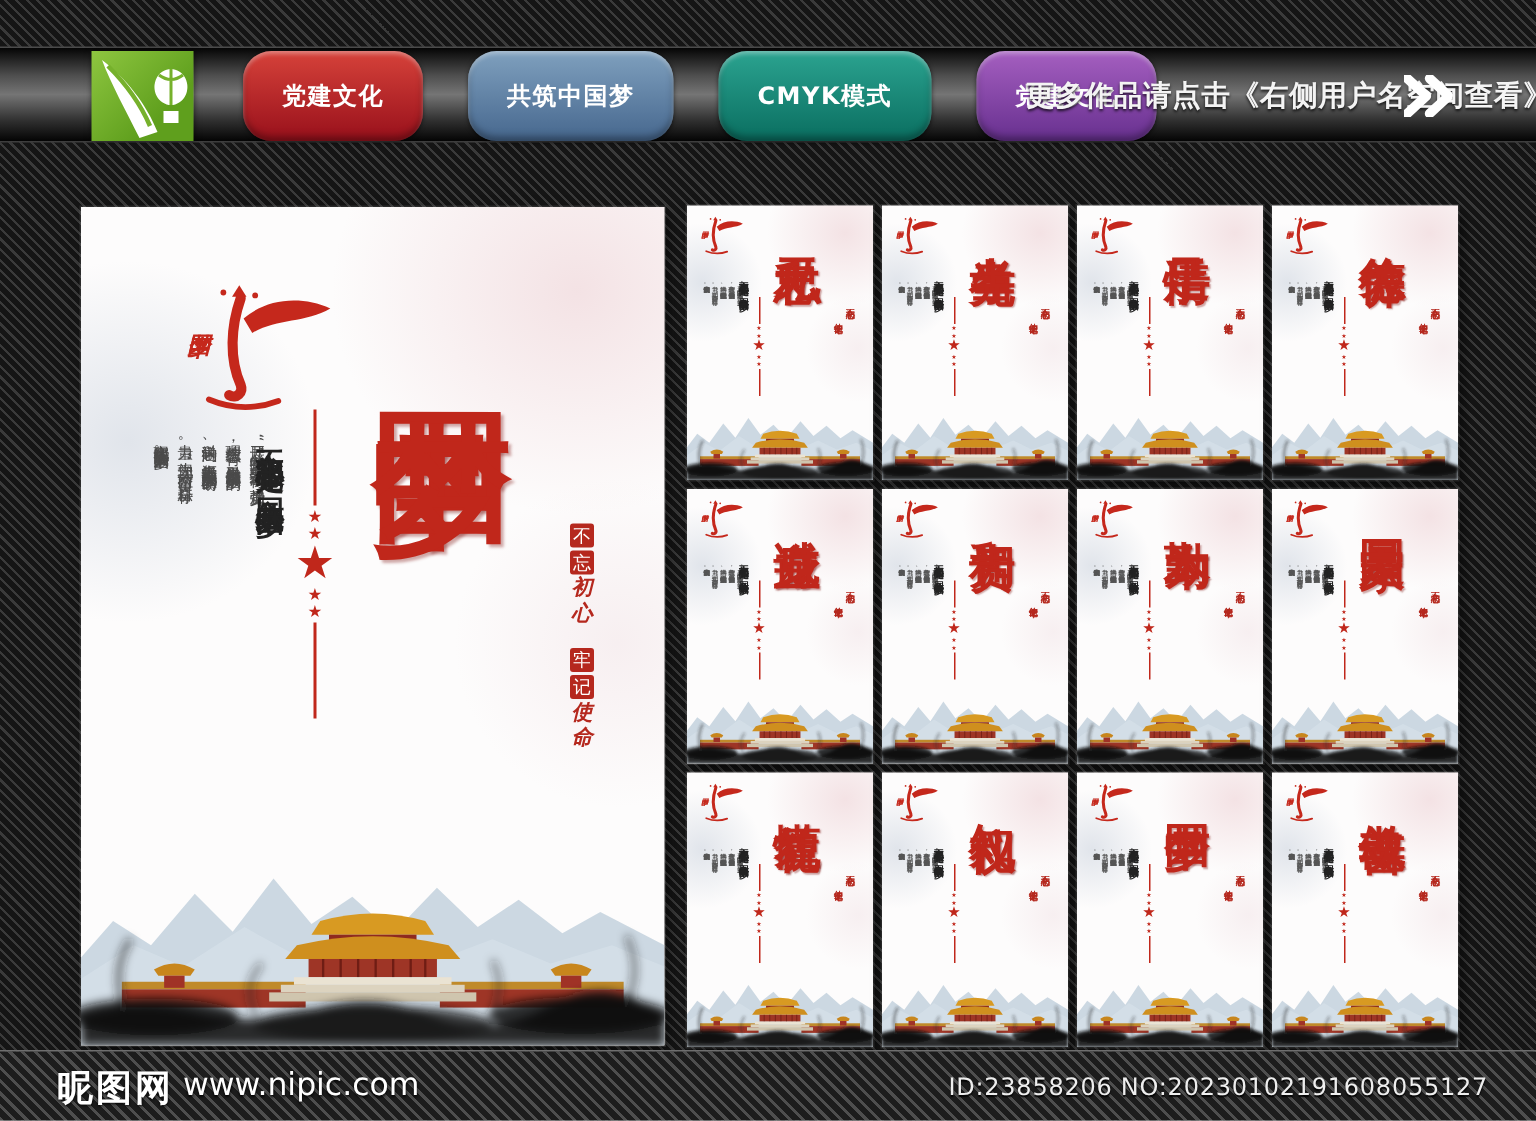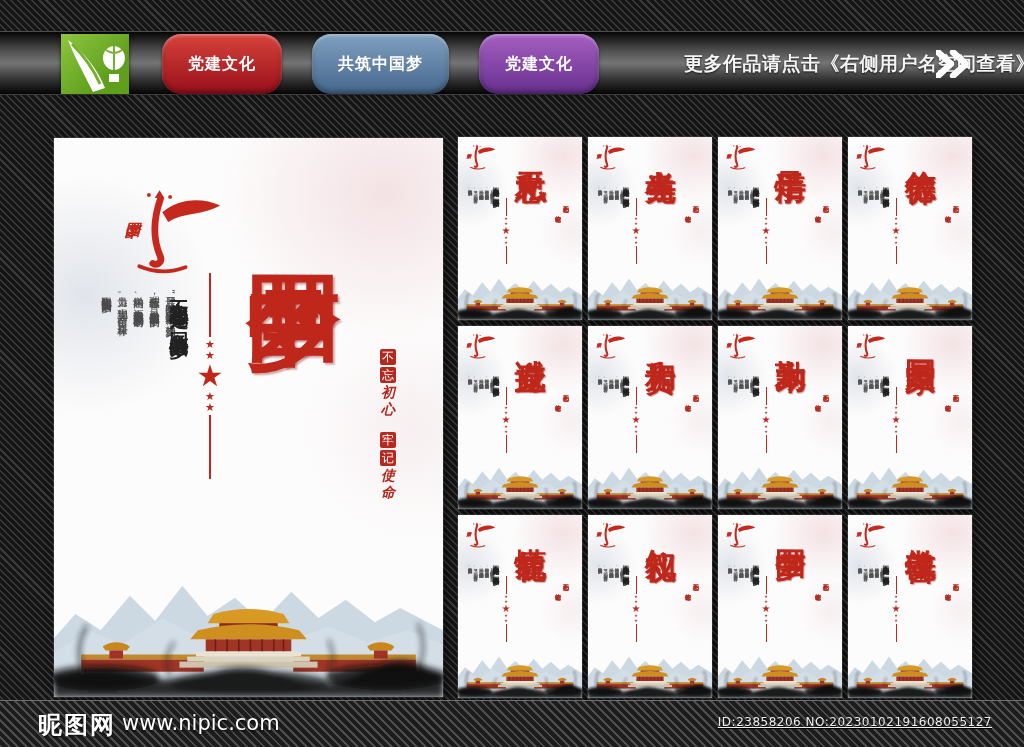--- a/index.html
+++ b/index.html
@@ -46,23 +46,22 @@
   }
   .site-name{
     position:absolute;left:38px;top:8px;font-size:24px;font-weight:bold;color:#fff;
     letter-spacing:2px;text-shadow:0 1px 2px #000;
   }
   .site-url{
     position:absolute;left:122px;top:10px;font-size:21px;font-weight:normal;color:#fff;
     text-shadow:0 1px 2px #000;
   }
   .id-label{
-    position:absolute;right:32px;top:14px;font-size:12px;color:#eee;letter-spacing:.5px;
+    position:absolute;right:32px;top:14px;font-size:16px;color:#eee;letter-spacing:.5px;
     text-shadow:0 1px 1px #000;
-    text-decoration:underline;
   }
 
   
   .paper{
     background:
       radial-gradient(60% 38% at 85% 10%, rgba(236,205,209,.55), transparent 70%),
       radial-gradient(45% 30% at 8% 28%, rgba(190,200,214,.45), transparent 72%),
       radial-gradient(40% 28% at 92% 52%, rgba(238,219,223,.4), transparent 70%),
       #fdfcfc;
     box-shadow:0 0 0 1px rgba(255,255,255,.10), 3px 4px 8px rgba(0,0,0,.55);
@@ -205,20 +204,21 @@
   </defs>
 </svg>
 
 <div class="topbar">
   <svg class="app-logo" viewBox="0 0 66 60" xmlns:xlink="http://www.w3.org/1999/xlink">
       <use href="#cdricon" xlink:href="#cdricon"></use>
     </svg>
   <div class="badge-row">
       <div class="badge" style="background: linear-gradient(rgb(214, 66, 58), rgb(152, 16, 27));">党建文化</div>
       <div class="badge" style="background: linear-gradient(rgb(127, 160, 190), rgb(70, 103, 142));">共筑中国梦</div>
+      <div class="badge" style="background: linear-gradient(rgb(43, 163, 144), rgb(10, 110, 96));">CMYK模式</div>
       <div class="badge" style="background: linear-gradient(rgb(165, 95, 192), rgb(103, 48, 143));">党建文化</div>
     </div>
   <div class="more-text">更多作品请点击《右侧用户名空间查看》</div>
   <svg class="chevrons" width="32" height="28" viewBox="0 0 30 26" xmlns:xlink="http://www.w3.org/1999/xlink">
       <use href="#dblchev" xlink:href="#dblchev"></use>
     </svg>
 </div>
 
 <div class="main-poster paper">
   <svg class="mp-logo" viewBox="0 0 110 95" xmlns:xlink="http://www.w3.org/1999/xlink">

